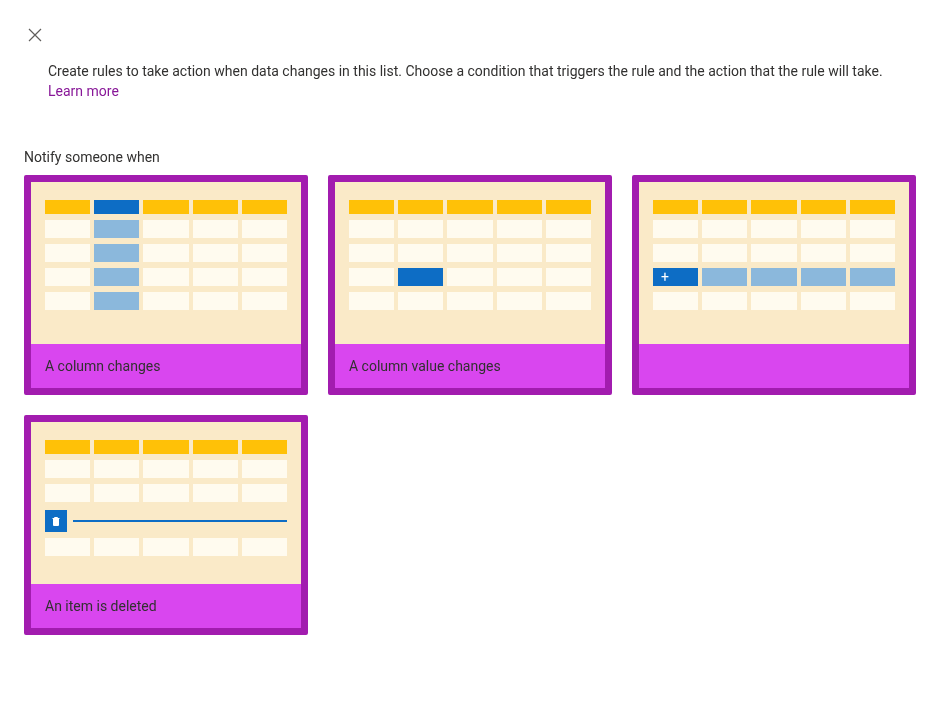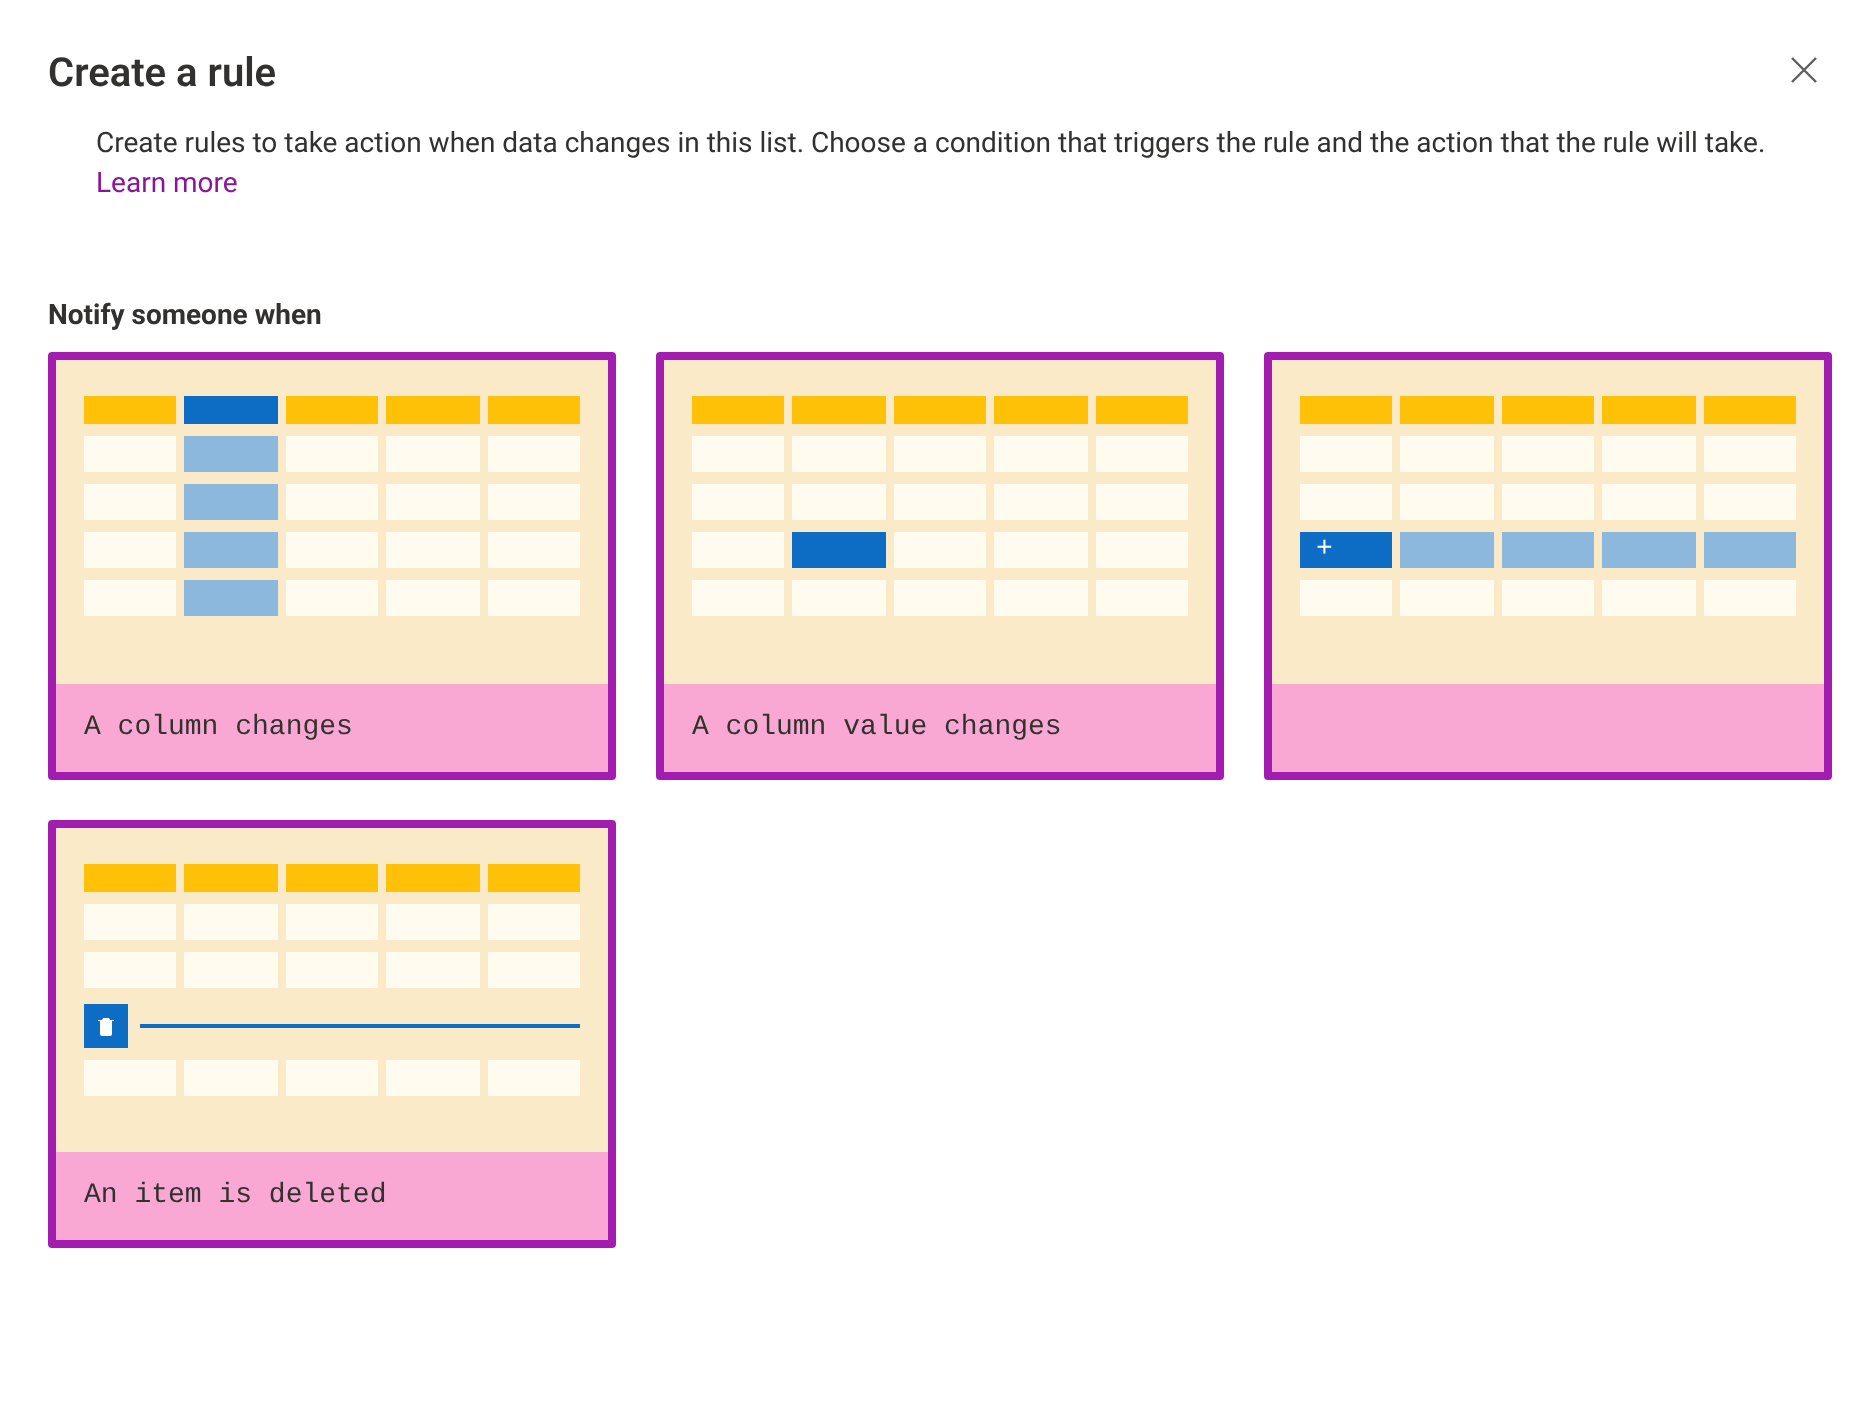--- a/index.html
+++ b/index.html
@@ -46,36 +46,35 @@
       margin-bottom: 48px;
       margin-left: 24px;
     }
     .learn-more {
       color: #881798;
       text-decoration: none;
       cursor: pointer;
     }
     .section-label {
       font-size: 14px;
-      font-weight: 700;
+      font-weight: 400;
       color: #323130;
       margin-bottom: 10px;
     }
     .cards-grid {
       display: grid;
       grid-template-columns: repeat(3, 284px);
       gap: 20px;
     }
     .rule-card {
-      border: 4px solid #a21caf;
+      border: 7px solid #a21caf;
       border-radius: 2px;
       overflow: hidden;
       cursor: pointer;
-      background: #f9a8d4;
-      font-family: Liberation Mono, monospace;
+      background: #d946ef;
     }
     .card-illustration {
       background: #faeac8;
       padding: 18px 14px;
       height: 162px;
     }
     .card-label {
       padding: 14px 14px;
       font-size: 14px;
       color: #323130;
@@ -145,21 +144,20 @@
     .trash-line {
       flex: 1;
       height: 2px;
       background: #0d6dc5;
     }
   </style>
 </head>
 <body>
 
 <div class="header">
-  <h1 class="dialog-title">Create a rule</h1>
   <button class="close-btn">
     <span>
       <svg viewBox="0 0 14 14">
           <path d="M1 1 L13 13 M13 1 L1 13" stroke="#605e5c" stroke-width="1.2" fill="none"></path>
         </svg>
     </span>
   </button>
 </div>
 
 <p class="description">

